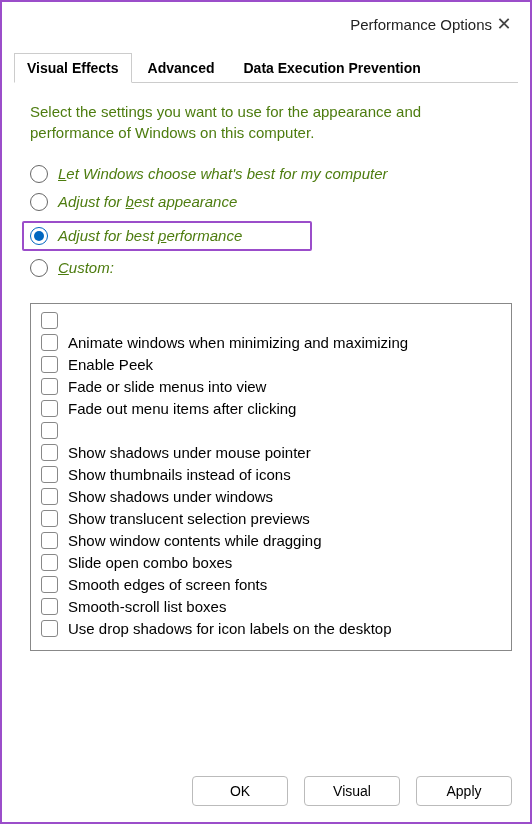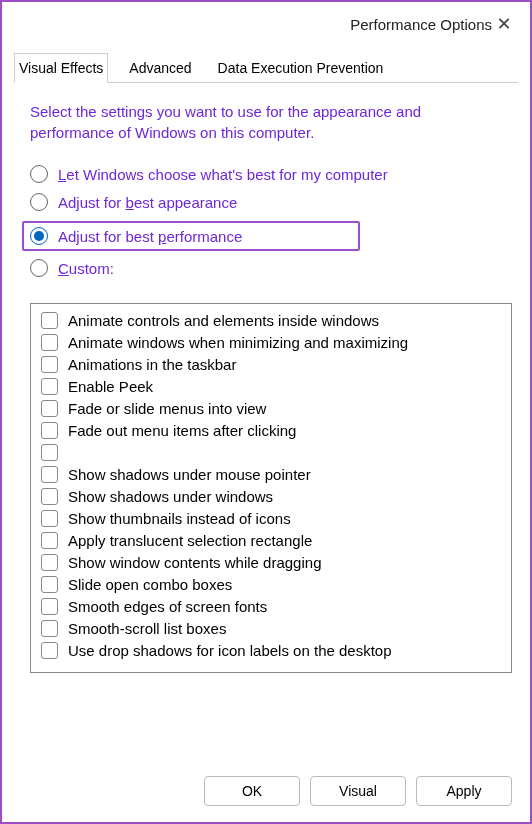--- a/index.html
+++ b/index.html
@@ -32,51 +32,53 @@
       align-items: center;
       justify-content: center;
     }
     .tabs {
       display: flex;
       margin: 8px 12px 0 12px;
       border-bottom: 1px solid #ccc;
       font-size: 14px;
     }
     .tab {
-      padding: 6px 4px;
+      padding: 6px 12px;
       cursor: pointer;
       border: 1px solid transparent;
       border-bottom: none;
       background: transparent;
-      margin-right: 16px;
+      margin-right: 3px;
       position: relative;
       top: 1px;
+      font-weight: bold;
     }
     .tab.active {
       border: 1px solid #ccc;
       border-bottom: 1px solid #fff;
       background: #fff;
     }
     .content {
       padding: 18px 28px 10px 28px;
       font-size: 15px;
-      color: #6d28d9;
+      color: #4d7c0f;
     }
     .description {
       margin-bottom: 22px;
       line-height: 1.4;
     }
     .radio-group {
       margin-bottom: 2px;
     }
     .radio-row {
       display: flex;
-      align-items: flex-end;
+      align-items: flex-start;
       margin-bottom: 10px;
       cursor: pointer;
+      font-style: italic;
     }
     .radio-circle {
       width: 18px;
       height: 18px;
       border-radius: 50%;
       border: 1.5px solid #666;
       margin-right: 10px;
       display: flex;
       align-items: center;
       justify-content: center;
@@ -89,21 +91,21 @@
     .radio-dot {
       width: 10px;
       height: 10px;
       border-radius: 50%;
       background: #0067c0;
     }
     .highlight-box {
       border: 2px solid #9b4dca;
       padding: 4px 6px;
       margin: 4px 0 8px -8px;
-      width: 338px;
+      width: 290px;
       border-radius: 2px;
     }
     .highlight-box .radio-row {
       margin-bottom: 0;
     }
     .underline {
       text-decoration: underline;
     }
     .checklist-container {
       border: 1px solid #888;
@@ -124,21 +126,21 @@
       height: 17px;
       border: 1.5px solid #888;
       border-radius: 3px;
       margin-right: 10px;
       flex-shrink: 0;
       background: #fff;
     }
     .button-bar {
       display: flex;
       justify-content: flex-end;
-      gap: 10px;
+      gap: 16px;
       padding: 14px 16px;
       position: absolute;
       bottom: 4px;
       right: 4px;
     }
     .btn {
       width: 96px;
       height: 30px;
       border: 1px solid #bbb;
       border-radius: 4px;
@@ -187,60 +189,55 @@
     <div class="radio-row">
       <span class="radio-circle"></span>
       <span><span></span><span class="underline">C</span><span>ustom:</span></span>
     </div>
   </div>
 </div>
 
 <div class="checklist-container">
   <div class="check-row">
       <span class="checkbox"></span>
-      <span>Animate controls and elements inside windows</span>
     </div>
   <div class="check-row">
       <span class="checkbox"></span>
       <span>Animate windows when minimizing and maximizing</span>
     </div>
   <div class="check-row">
       <span class="checkbox"></span>
-      <span>Animations in the taskbar</span>
-    </div>
-  <div class="check-row">
-      <span class="checkbox"></span>
       <span>Enable Peek</span>
     </div>
   <div class="check-row">
       <span class="checkbox"></span>
       <span>Fade or slide menus into view</span>
     </div>
   <div class="check-row">
       <span class="checkbox"></span>
       <span>Fade out menu items after clicking</span>
     </div>
   <div class="check-row">
       <span class="checkbox"></span>
     </div>
   <div class="check-row">
       <span class="checkbox"></span>
       <span>Show shadows under mouse pointer</span>
     </div>
   <div class="check-row">
       <span class="checkbox"></span>
+      <span>Show thumbnails instead of icons</span>
+    </div>
+  <div class="check-row">
+      <span class="checkbox"></span>
       <span>Show shadows under windows</span>
     </div>
   <div class="check-row">
       <span class="checkbox"></span>
-      <span>Show thumbnails instead of icons</span>
-    </div>
-  <div class="check-row">
-      <span class="checkbox"></span>
-      <span>Apply translucent selection rectangle</span>
+      <span>Show translucent selection previews</span>
     </div>
   <div class="check-row">
       <span class="checkbox"></span>
       <span>Show window contents while dragging</span>
     </div>
   <div class="check-row">
       <span class="checkbox"></span>
       <span>Slide open combo boxes</span>
     </div>
   <div class="check-row">

